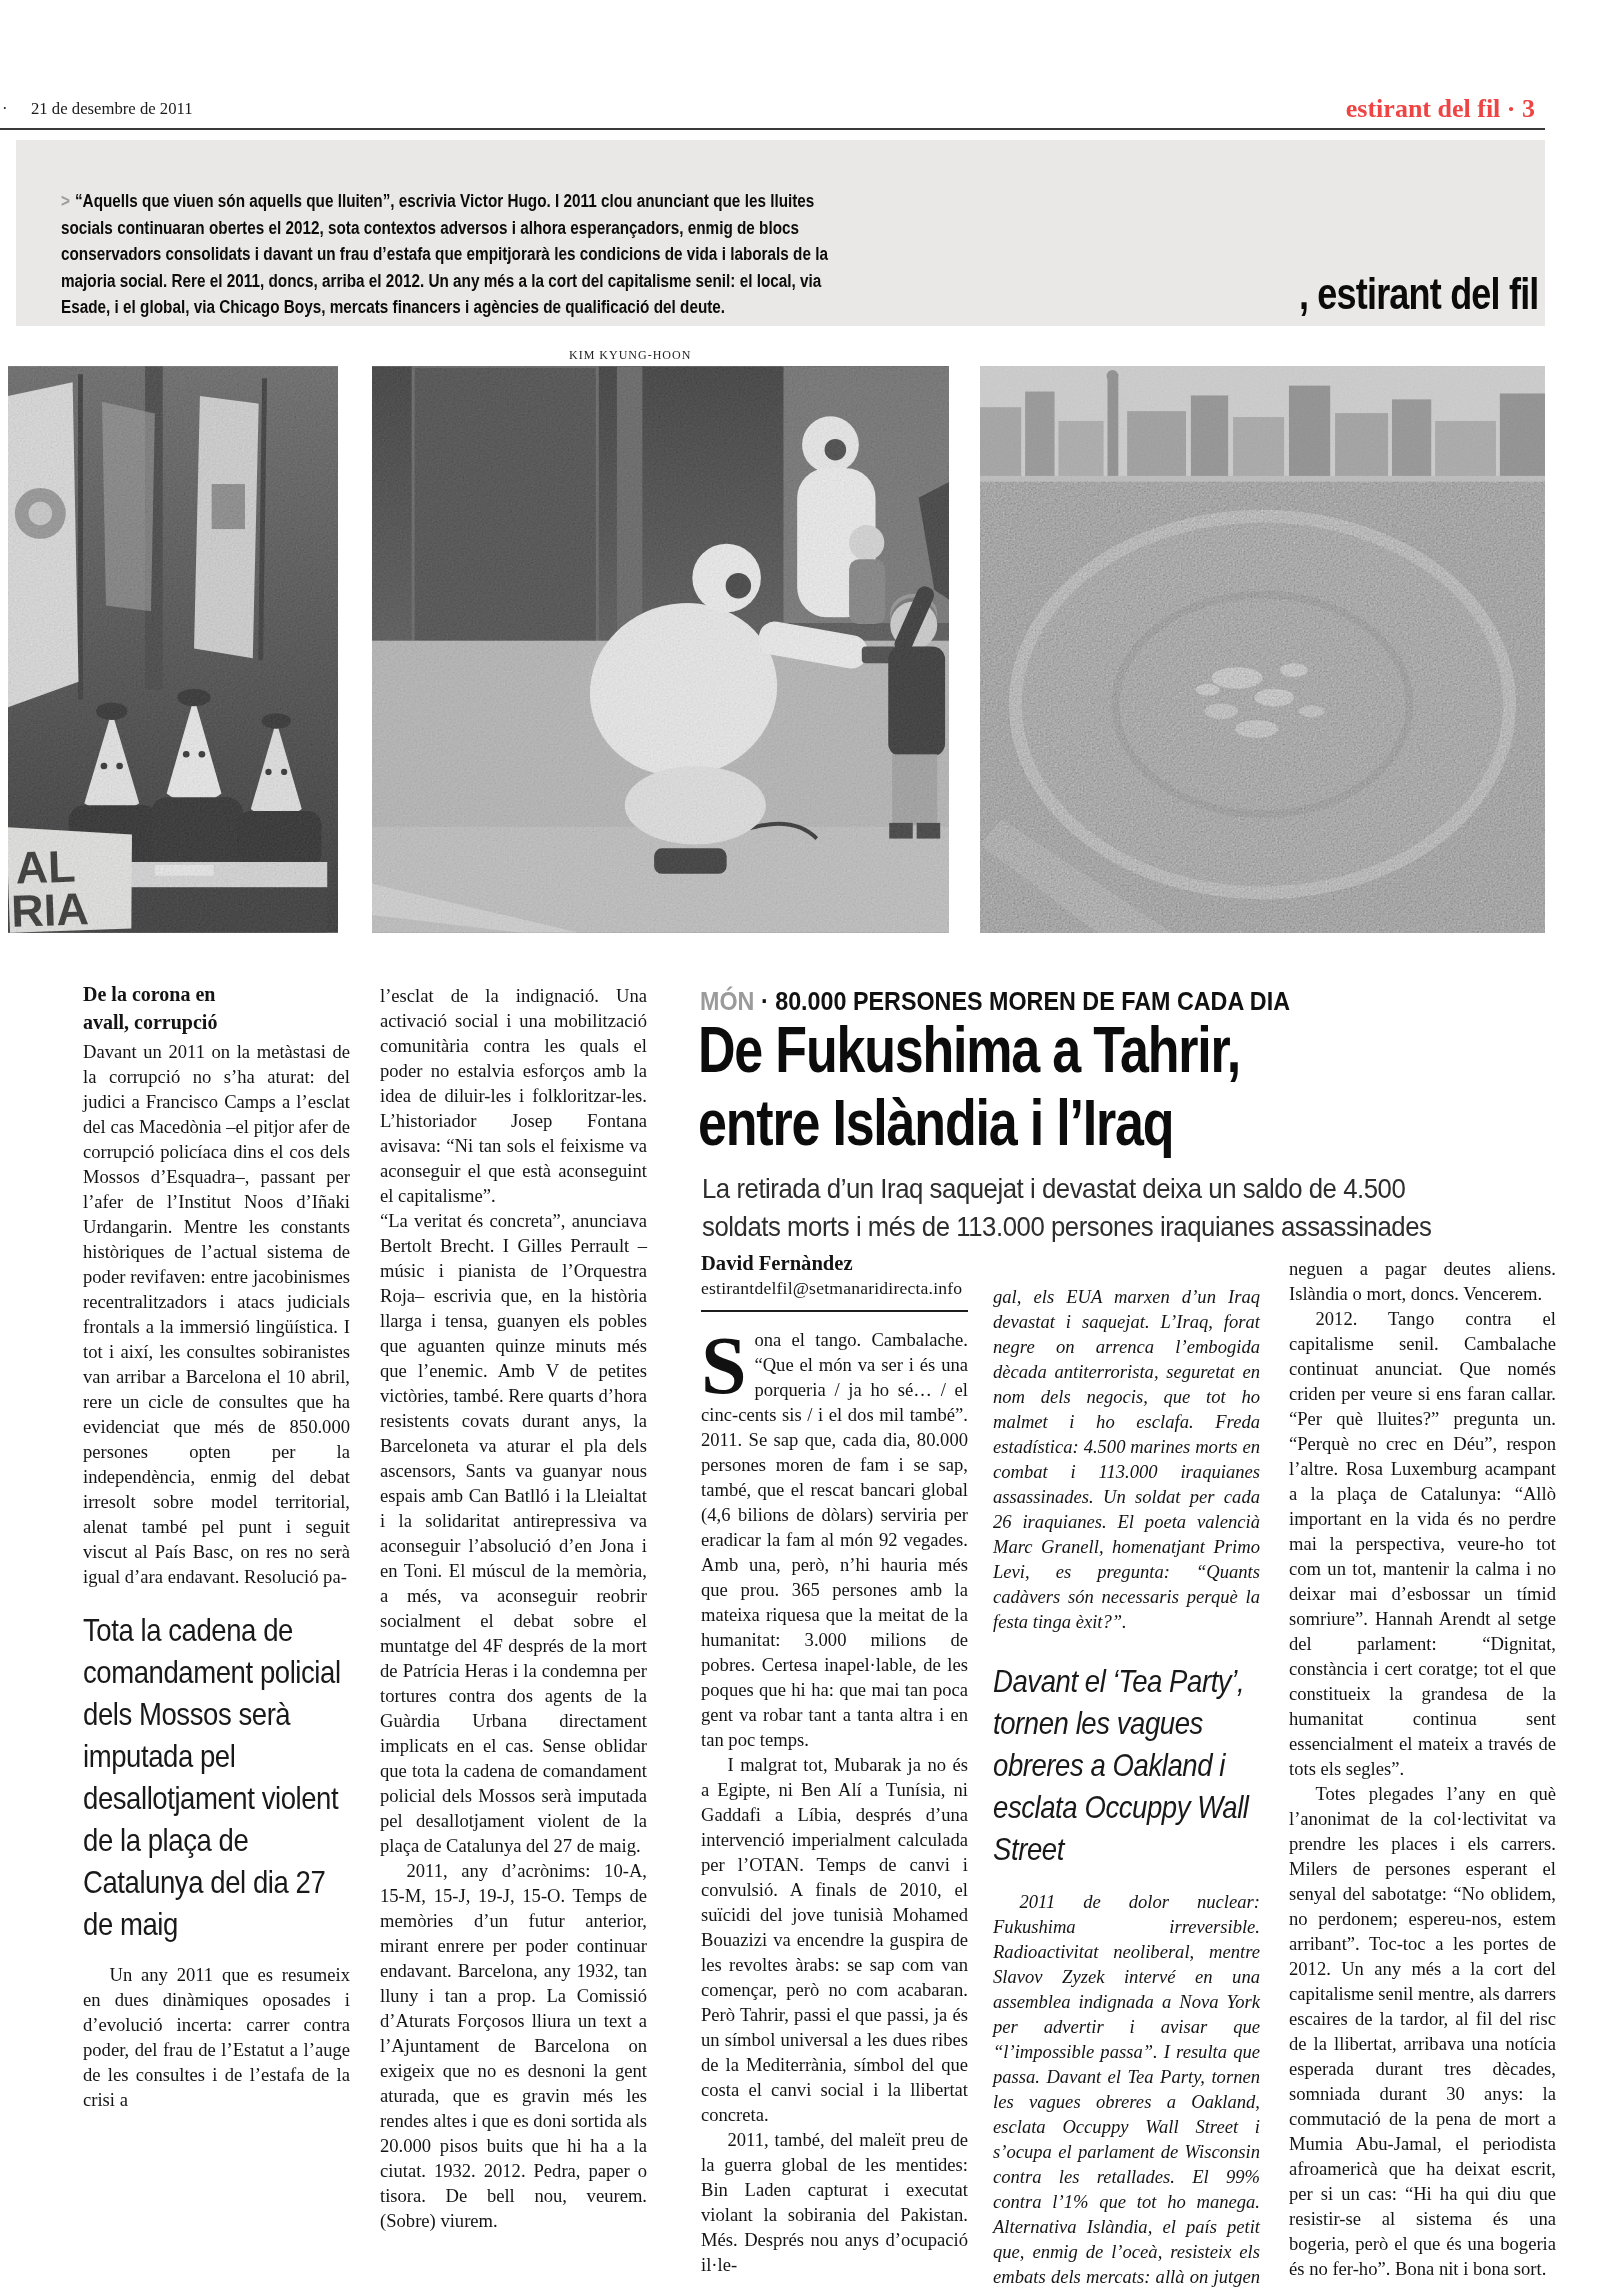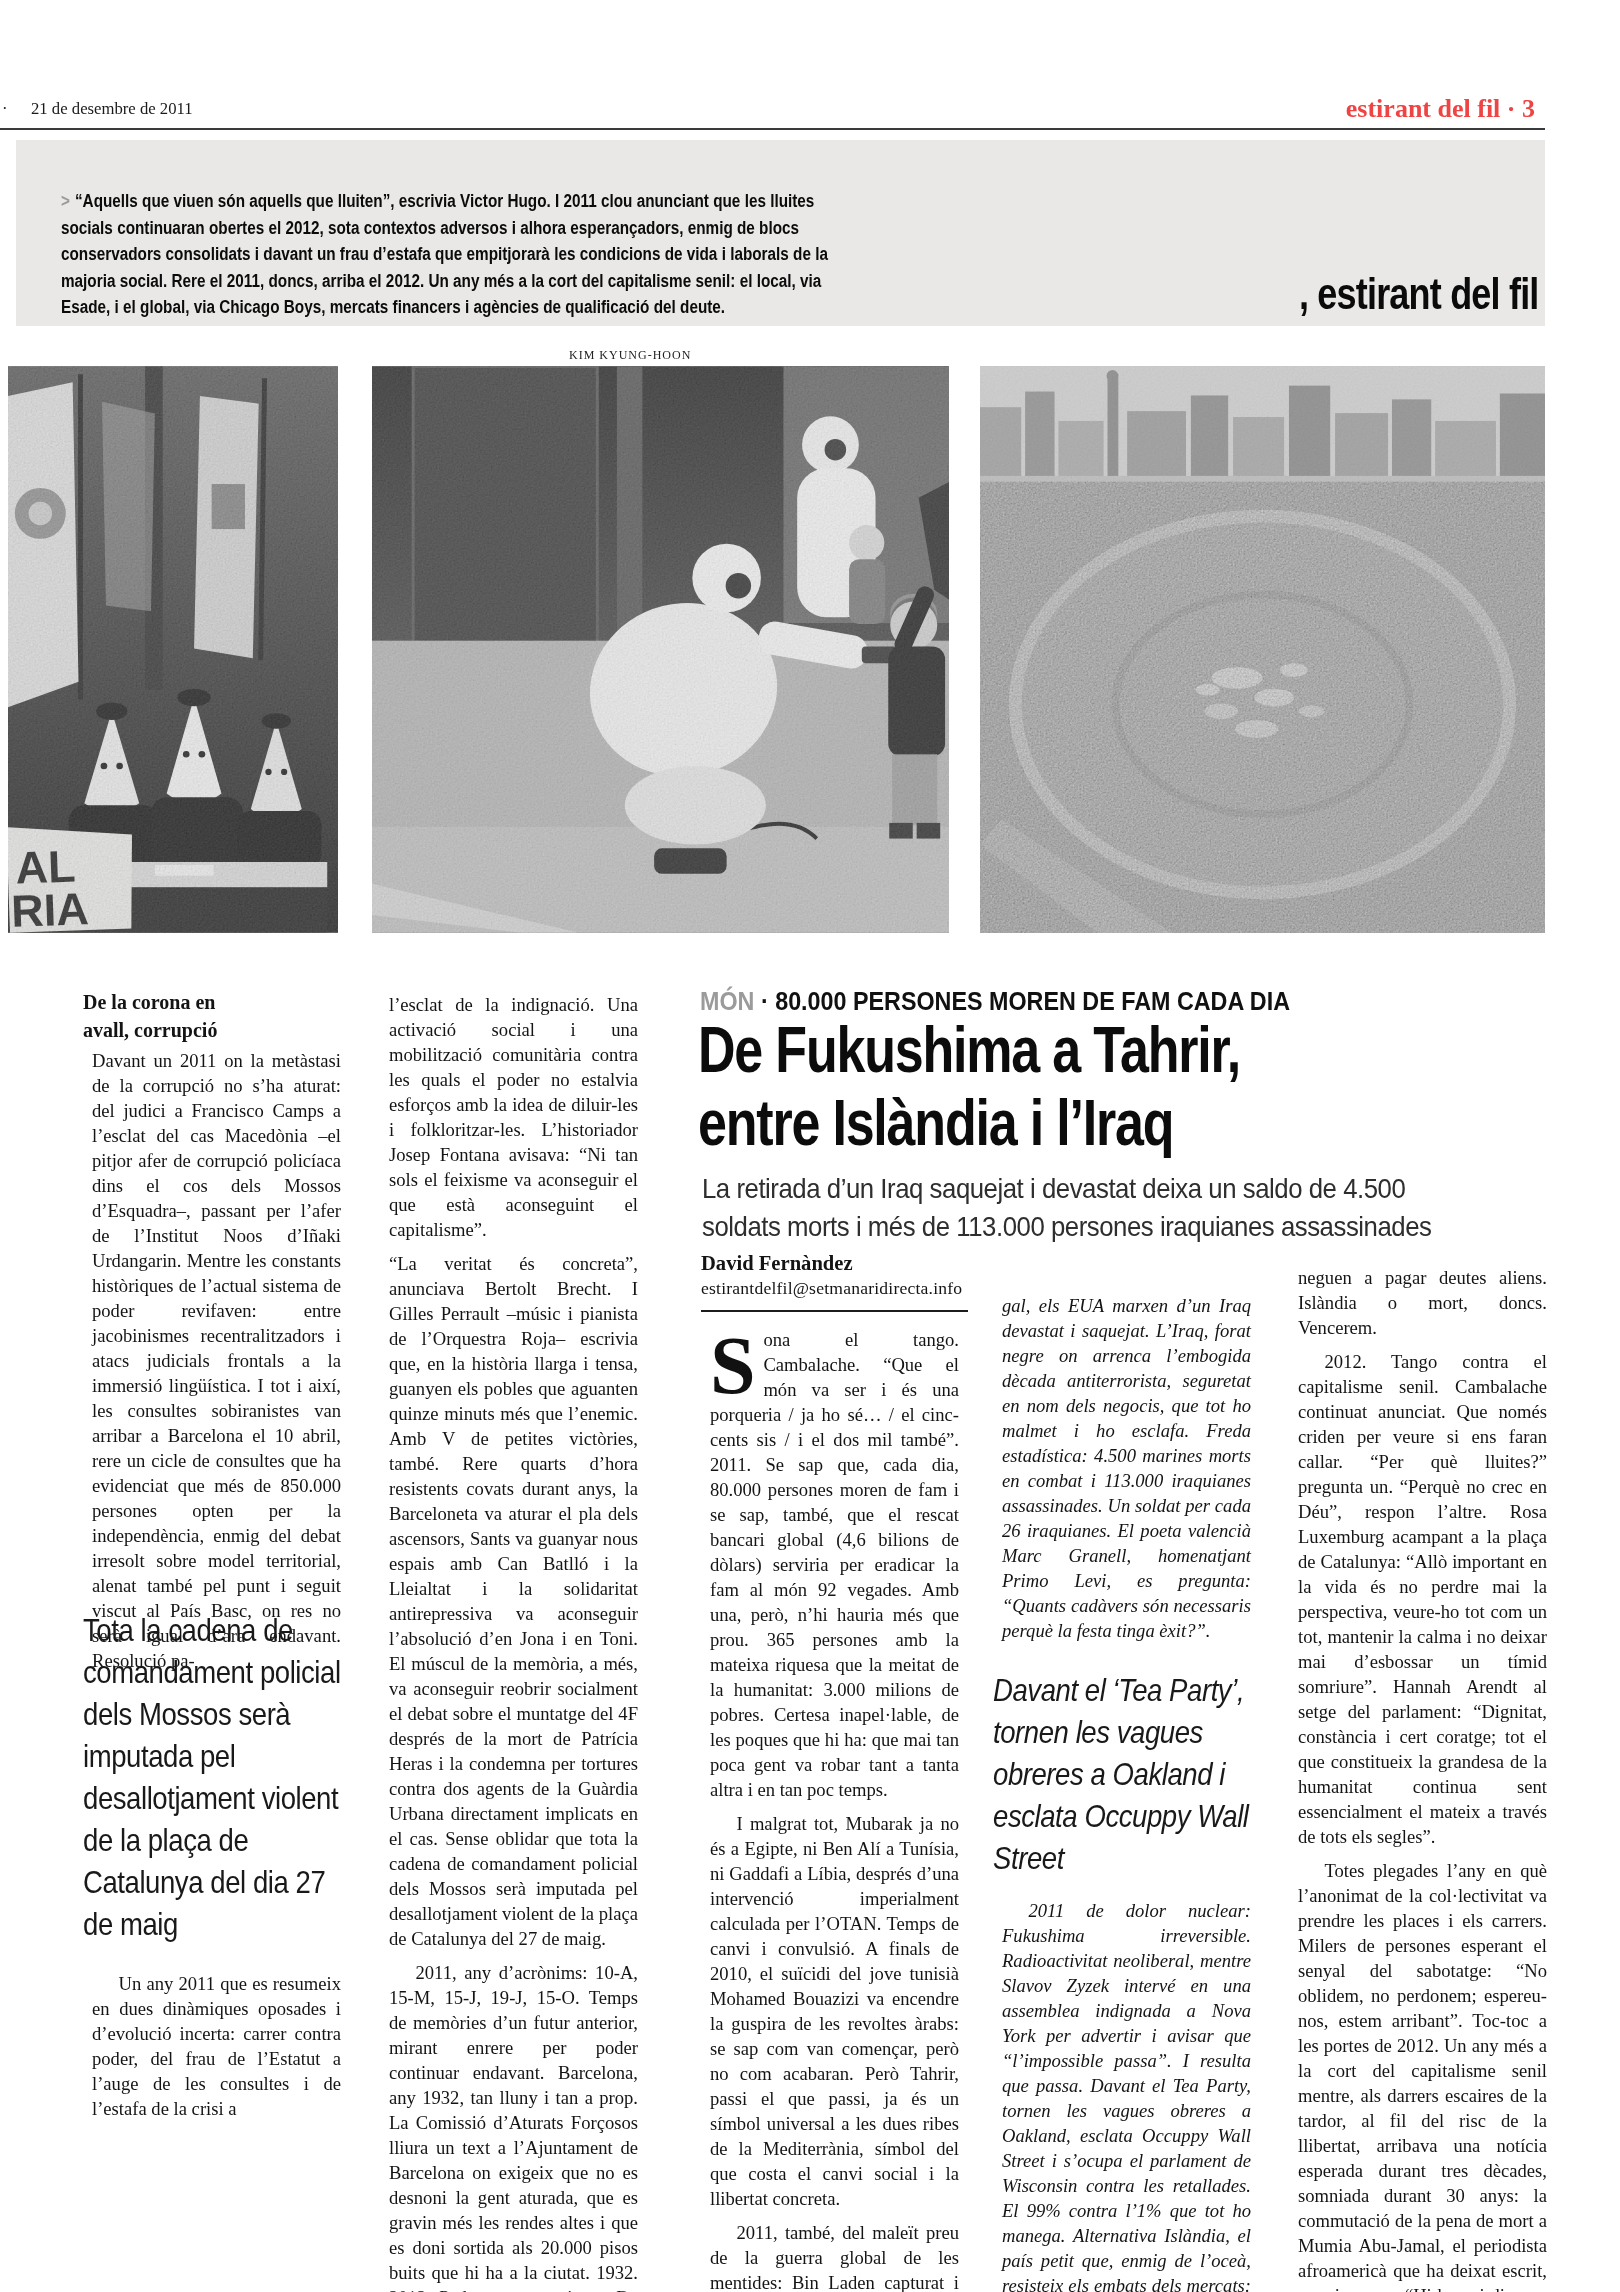--- a/index.html
+++ b/index.html
@@ -23,23 +23,23 @@
     font-family:"Liberation Sans",sans-serif;font-weight:700;font-size:45px;color:#0b0b0b;
     transform:scaleX(.8);transform-origin:right bottom;letter-spacing:-1px;}
 
   
   .credit{left:569px;top:348px;font-size:12px;letter-spacing:1px;color:#222;}
   .photo{top:366px;height:567px;background:#777;}
   .photo svg{display:block;}
 
   
   .body-col{width:267px;text-align:justify;font-size:18.6px;line-height:25px;color:#141414;}
-  .body-col p{margin:9px;}
+  .body-col p{margin:0;}
   p.ind{text-indent:26.5px;}
-  .sechead{font-weight:700;font-size:20px;line-height:28px;text-align:left;margin-top:8px;}
+  .sechead{font-weight:700;font-size:20px;line-height:28px;text-align:left;}
   .gap-top{margin-top:21.6px;}
   .pullquote{font-family:"Liberation Sans",sans-serif;font-weight:400;font-size:32px;line-height:42px;
     color:#191919;text-align:left;width:314px;transform:scaleX(.86);transform-origin:left top;letter-spacing:-0.5px;}
   .pq-flow{margin:25.5px 0 19.6px 0;}
 
   
   .kicker{left:700px;top:986px;white-space:nowrap;font-family:"Liberation Sans",sans-serif;
     font-weight:700;font-size:26.5px;color:#111;transform:scaleX(.88);transform-origin:left top;}
   .kicker .sec{color:#9b9b9b;}
   .headline{left:698px;top:1013px;font-family:"Liberation Sans",sans-serif;font-weight:700;

